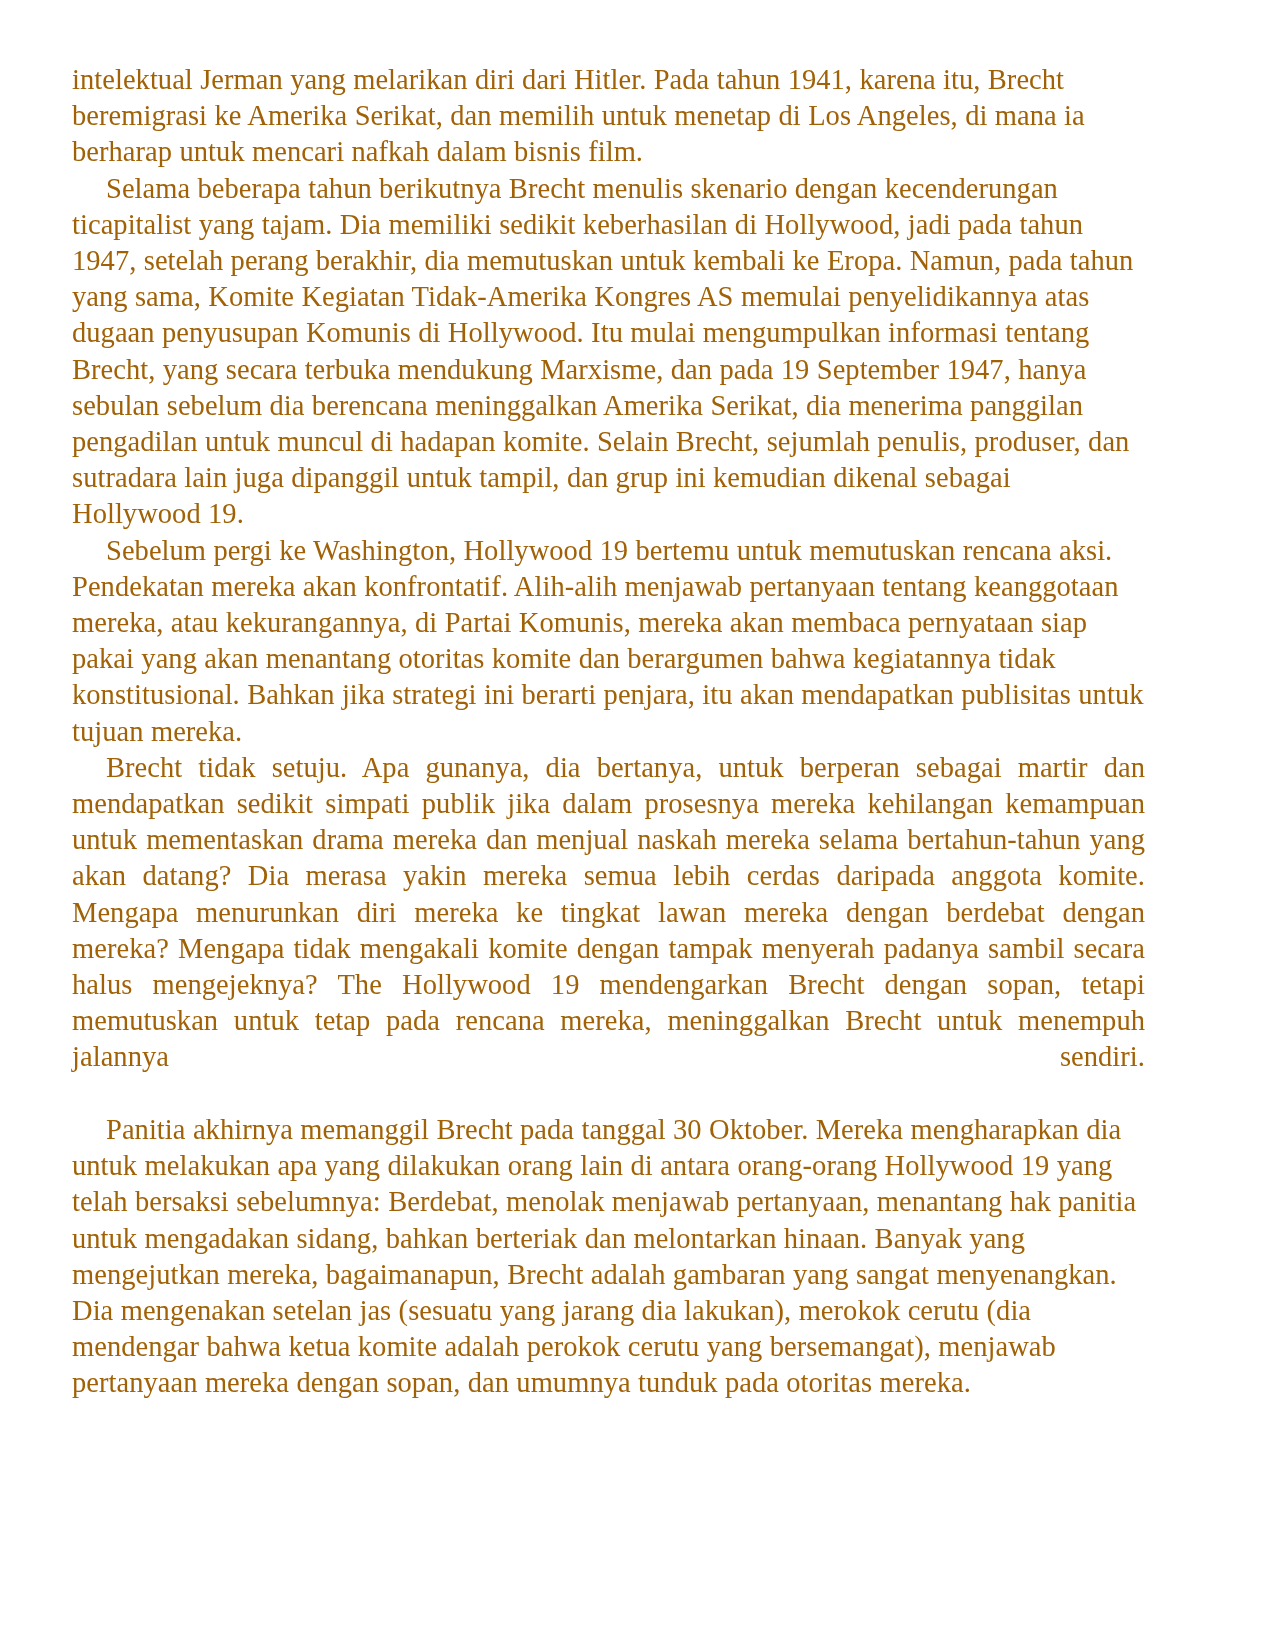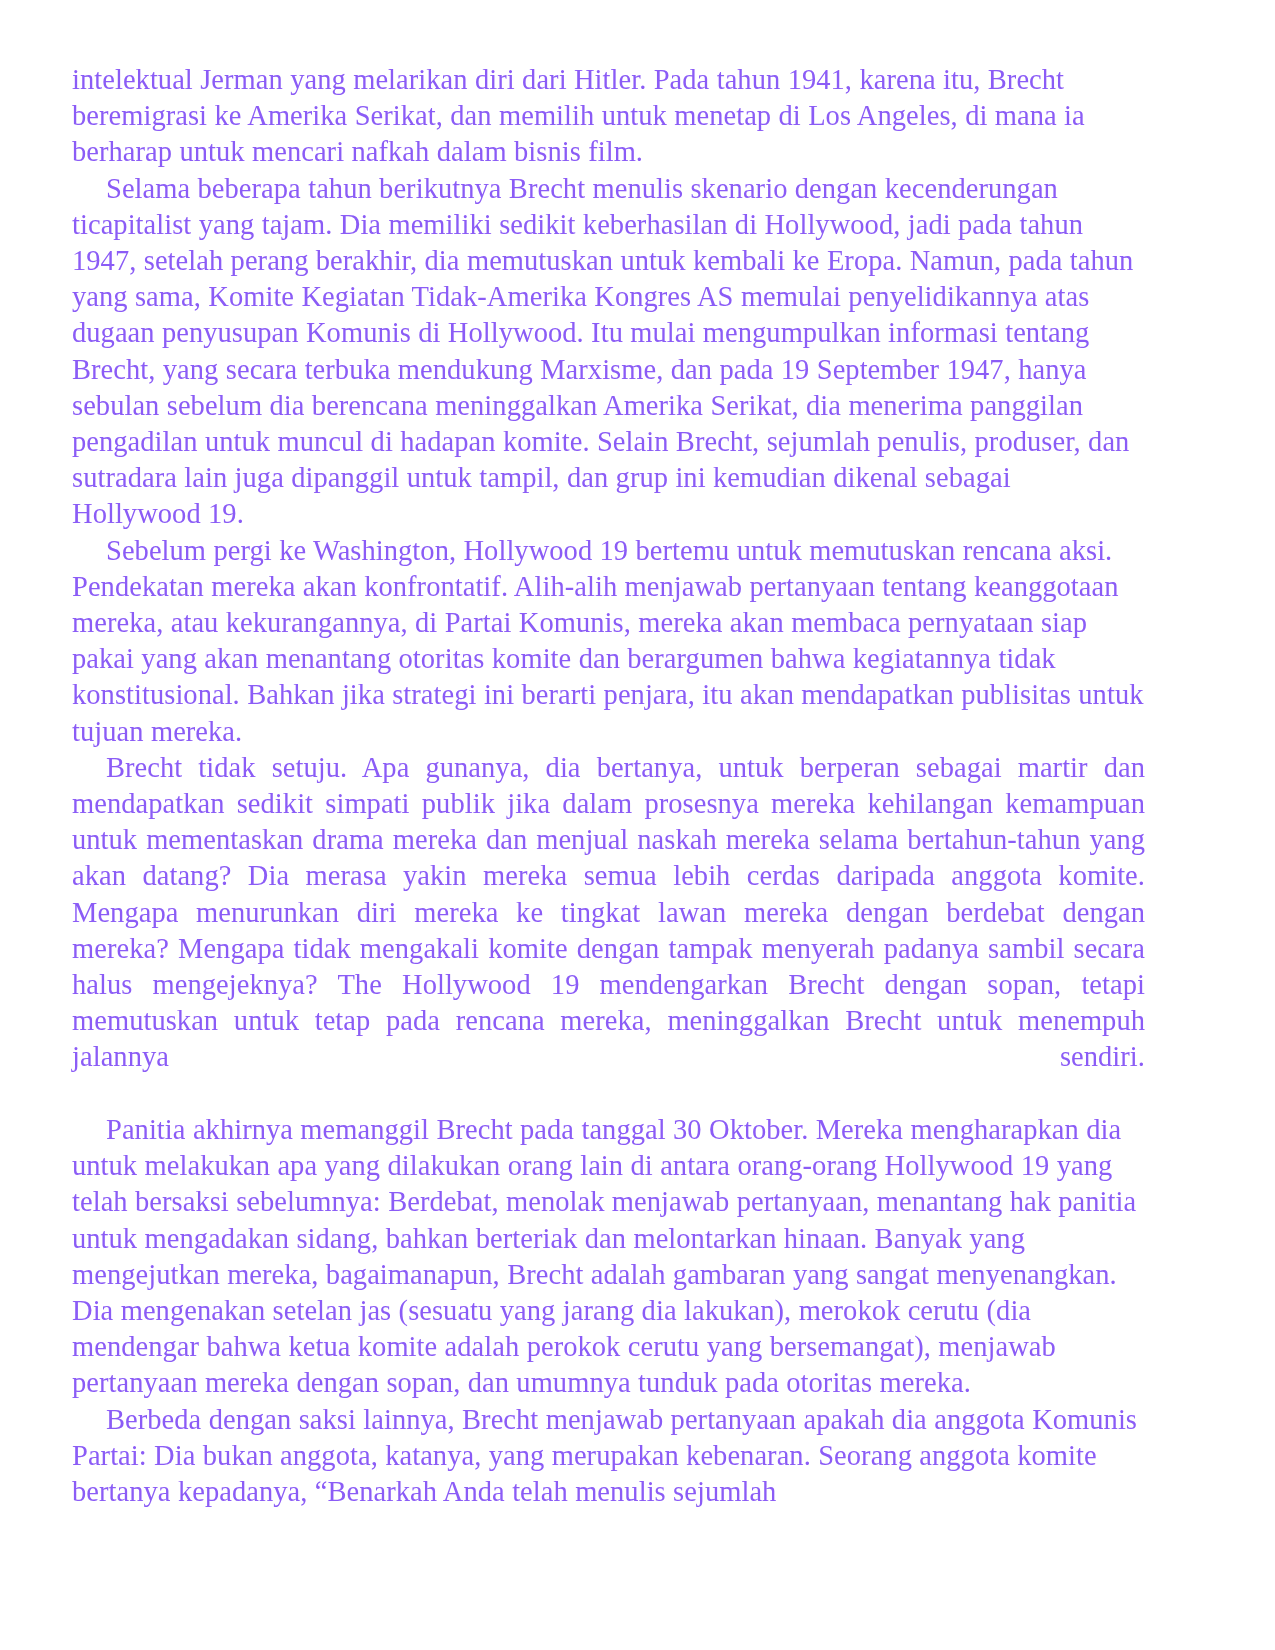--- a/index.html
+++ b/index.html
@@ -20,21 +20,21 @@
     height: 1650px;
     background: #ffffff;
     box-sizing: border-box;
     padding: 62px 130px 0 72px;
   }
   .body-text {
     font-size: 28.5px;
     line-height: 36.2px;
     letter-spacing: 0.05px;
     word-spacing: 0.2px;
-    color: #8b5cf6;
+    color: #a16207;
     -webkit-font-smoothing: antialiased;
   }
   p.para {
     margin: 0;
     text-indent: 34px;
     text-align: left;
     hyphens: none;
   }
   p.para.first {
     text-indent: 0;
@@ -59,16 +59,15 @@
     <p class="para first">intelektual Jerman yang melarikan diri dari Hitler. Pada tahun 1941, karena itu, Brecht beremigrasi ke Amerika Serikat, dan memilih untuk menetap di Los Angeles, di mana ia berharap untuk mencari nafkah dalam bisnis film.</p>
 
     <p class="para">Selama beberapa tahun berikutnya Brecht menulis skenario dengan kecenderungan ticapitalist yang tajam. Dia memiliki sedikit keberhasilan di Hollywood, jadi pada tahun 1947, setelah perang berakhir, dia memutuskan untuk kembali ke Eropa. Namun, pada tahun yang sama, Komite Kegiatan Tidak-Amerika Kongres AS memulai penyelidikannya atas dugaan penyusupan Komunis di Hollywood. Itu mulai mengumpulkan informasi tentang Brecht, yang secara terbuka mendukung Marxisme, dan pada 19 September 1947, hanya sebulan sebelum dia berencana meninggalkan Amerika Serikat, dia menerima panggilan pengadilan untuk muncul di hadapan komite. Selain Brecht, sejumlah penulis, produser, dan sutradara lain juga dipanggil untuk tampil, dan grup ini kemudian dikenal sebagai Hollywood 19.</p>
 
     <p class="para">Sebelum pergi ke Washington, Hollywood 19 bertemu untuk memutuskan rencana aksi. Pendekatan mereka akan konfrontatif. Alih-alih menjawab pertanyaan tentang keanggotaan mereka, atau kekurangannya, di Partai Komunis, mereka akan membaca pernyataan siap pakai yang akan menantang otoritas komite dan berargumen bahwa kegiatannya tidak konstitusional. Bahkan jika strategi ini berarti penjara, itu akan mendapatkan publisitas untuk tujuan mereka.</p>
 
     <p class="para justified">Brecht tidak setuju. Apa gunanya, dia bertanya, untuk berperan sebagai martir dan mendapatkan sedikit simpati publik jika dalam prosesnya mereka kehilangan kemampuan untuk mementaskan drama mereka dan menjual naskah mereka selama bertahun-tahun yang akan datang? Dia merasa yakin mereka semua lebih cerdas daripada anggota komite. Mengapa menurunkan diri mereka ke tingkat lawan mereka dengan berdebat dengan mereka? Mengapa tidak mengakali komite dengan tampak menyerah padanya sambil secara halus mengejeknya? The Hollywood 19 mendengarkan Brecht dengan sopan, tetapi memutuskan untuk tetap pada rencana mereka, meninggalkan Brecht untuk menempuh jalannya sendiri.</p>
 
     <p class="para">Panitia akhirnya memanggil Brecht pada tanggal 30 Oktober. Mereka mengharapkan dia untuk melakukan apa yang dilakukan orang lain di antara orang-orang Hollywood 19 yang telah bersaksi sebelumnya: Berdebat, menolak menjawab pertanyaan, menantang hak panitia untuk mengadakan sidang, bahkan berteriak dan melontarkan hinaan. Banyak yang mengejutkan mereka, bagaimanapun, Brecht adalah gambaran yang sangat menyenangkan. Dia mengenakan setelan jas (sesuatu yang jarang dia lakukan), merokok cerutu (dia mendengar bahwa ketua komite adalah perokok cerutu yang bersemangat), menjawab pertanyaan mereka dengan sopan, dan umumnya tunduk pada otoritas mereka.</p>
 
-    <p class="para">Berbeda dengan saksi lainnya, Brecht menjawab pertanyaan apakah dia anggota Komunis Partai: Dia bukan anggota, katanya, yang merupakan kebenaran. Seorang anggota komite bertanya kepadanya, “Benarkah Anda telah menulis sejumlah</p>
 
   </div>
 </div>
 
 </body></html>

